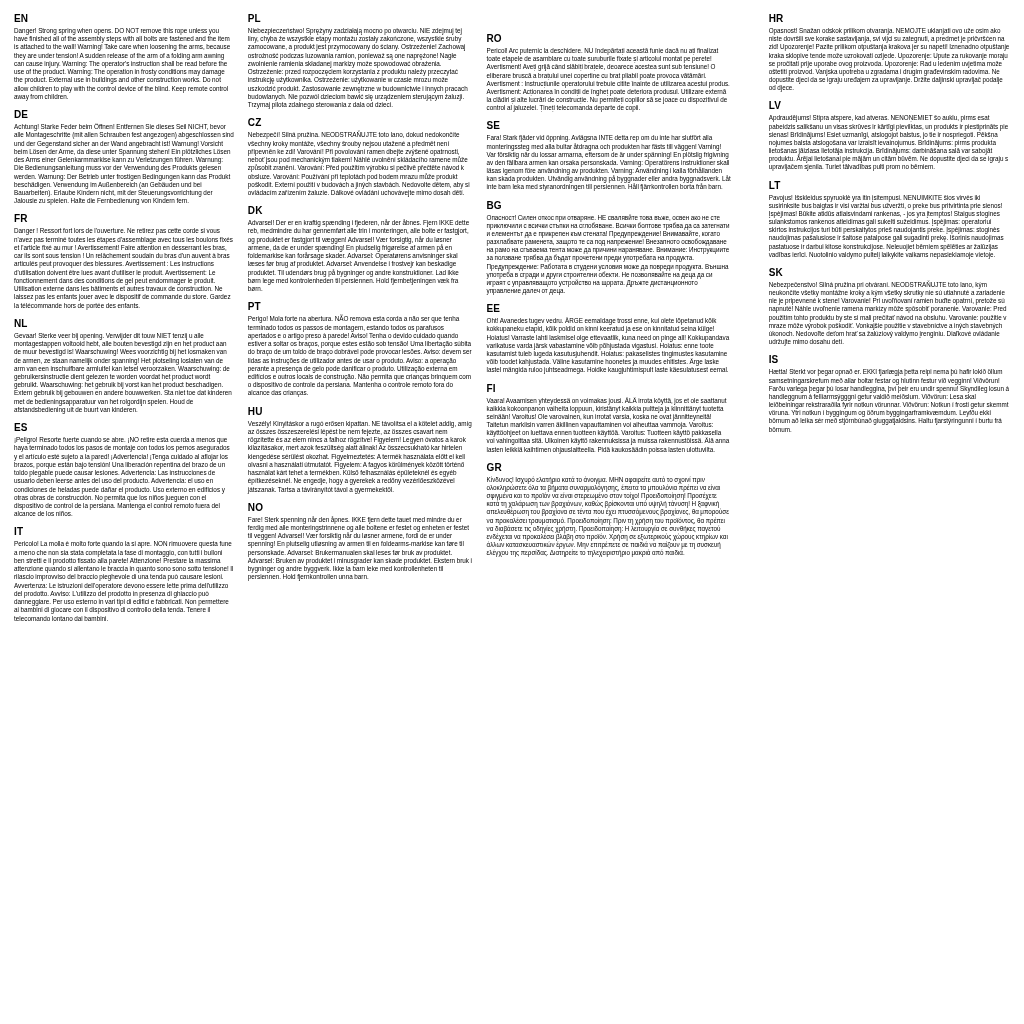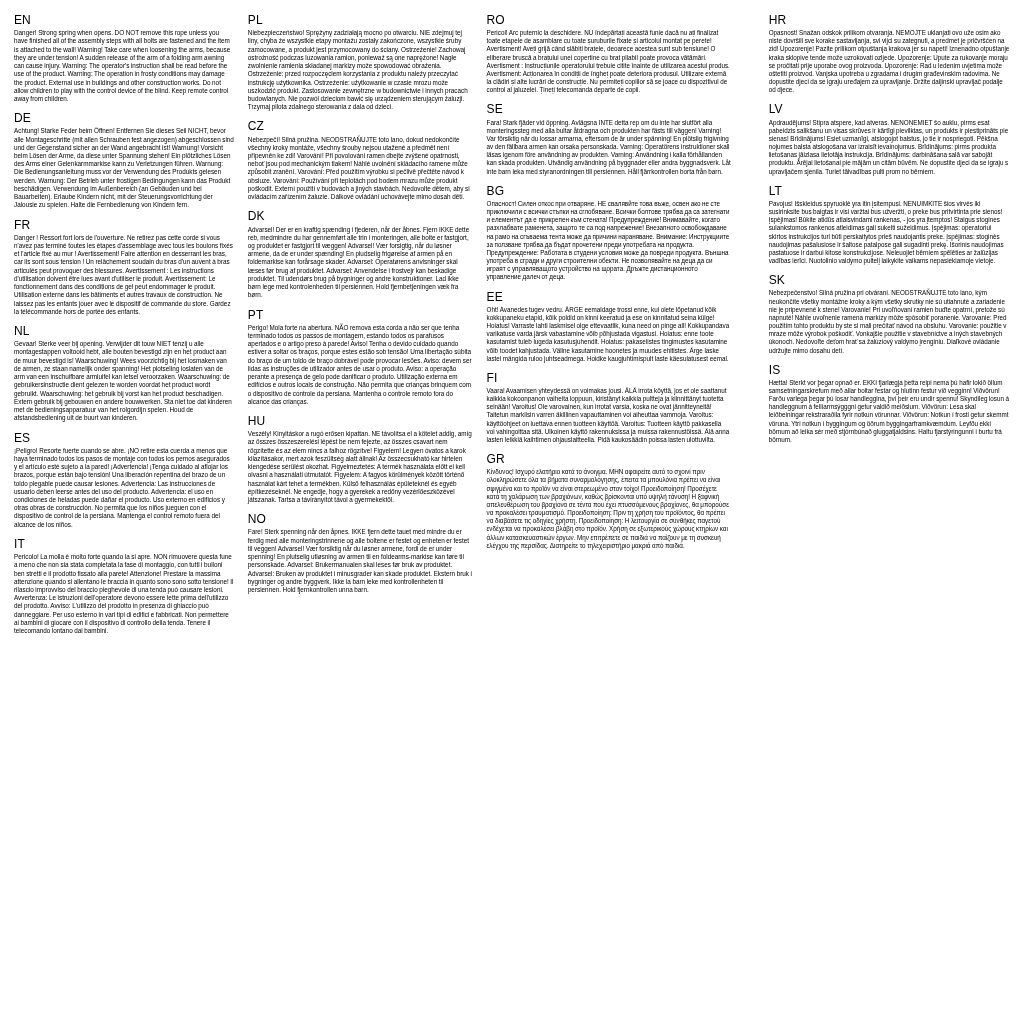--- a/index.html
+++ b/index.html
@@ -27,29 +27,29 @@
     align-items: flex-start;
     gap: 0px;
     width: 100%;
   }
   .col {
     box-sizing: border-box;
     padding-right: 14px;
   }
   .col-1 { width: 24.0%; }
   .col-2 { width: 24.5%; }
-  .col-3 { width: 26.5%; }
+  .col-3 { width: 26.5%; margin-top: 20px; }
   .col-4 { width: 25.0%; padding-right: 2px; margin-left: 24px; }
 
   .block {
     margin-bottom: 9px;
   }
   .lang {
-    font-size: 12px;
-    font-weight: normal;
+    font-size: 10px;
+    font-weight: bold;
     line-height: 1.05;
     margin-bottom: 2.5px;
     letter-spacing: 0.1px;
   }
   .body {
     font-size: 6.35px;
     line-height: 1.30;
     text-align: left;
     word-spacing: -0.2px;
     hyphens: auto;

